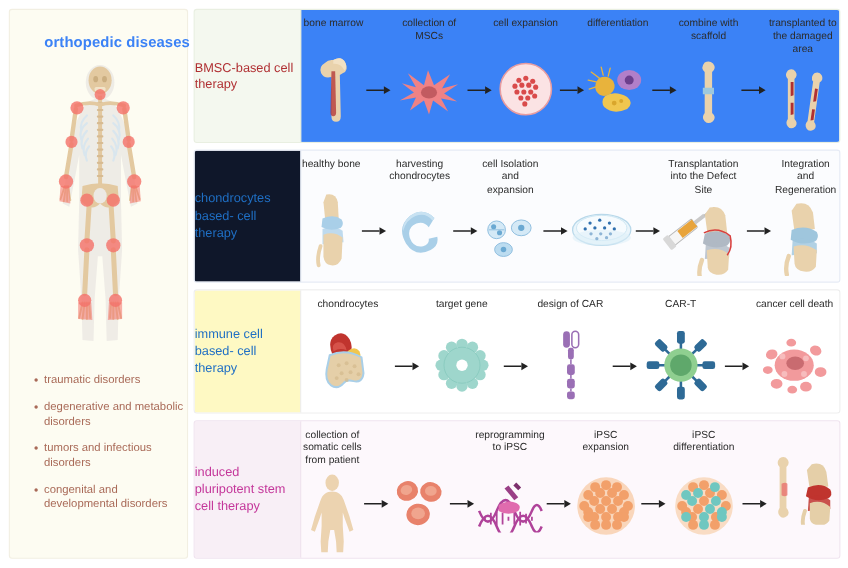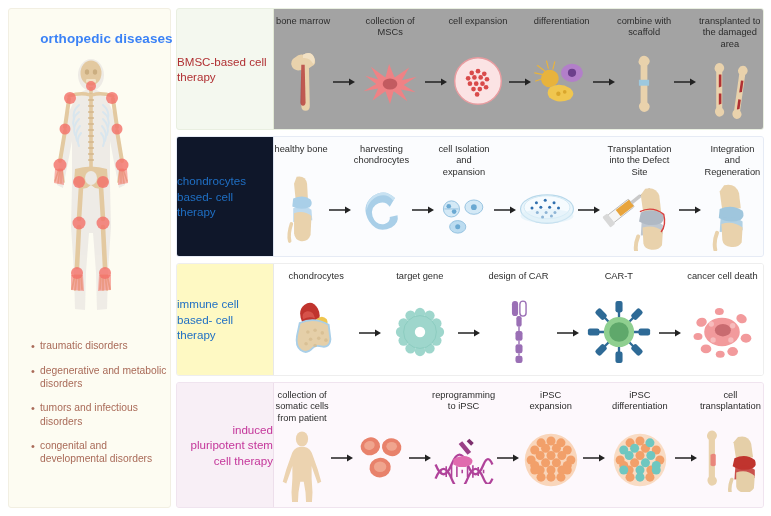--- a/index.html
+++ b/index.html
@@ -39,34 +39,34 @@
     flex:0 0 96px;display:flex;align-items:center;
     box-sizing:border-box;
     font-size:11.6px;line-height:1.33;
   }
   .row-divider{flex:0 0 1px;}
   .row-content{flex:1 1 auto;position:relative;box-sizing:border-box;}
 
   .row1{top:8px;height:122px;background:#f4f8ef;border:1px solid #e9efe1;}
   .row1 .row-label{color:#b03033;}
   .row1 .row-divider{background:#e2e9d6;}
-  .row1 .row-content{background:#a3a3a3;}
+  .row1 .row-content{background:#3b82f6;}
 
   .row2{top:136px;height:121px;background:#f2f5fb;border:1px solid #e6ebf5;}
   .row2 .row-label{color:#1f6fc4;background:#0f172a;}
   .row2 .row-divider{background:#dde4f0;}
   .row2 .row-content{background:#fbfcfe;}
 
   .row3{top:263px;height:113px;background:#fdfdfd;border:1px solid #eeeeee;}
   .row3 .row-label{color:#1f6fc4;background:#fef9c3;}
   .row3 .row-divider{background:#e8e8e8;}
   .row3 .row-content{background:#ffffff;}
 
   .row4{top:382px;height:126px;background:#faf2f8;border:1px solid #f0e4ef;}
-  .row4 .row-label{color:#c4369a;background:#f8eff6;text-align:right;}
+  .row4 .row-label{color:#c4369a;background:#f8eff6;}
   .row4 .row-divider{background:#eddfeb;}
   .row4 .row-content{background:#fdf8fc;}
 
   .steps{position:absolute;left:0;top:0;width:100%;height:100%;
          display:flex;align-items:stretch;}
   .step{position:relative;display:flex;flex-direction:column;align-items:center;}
   .step-label{
     font-size:9.3px;color:#2c2c2c;text-align:center;line-height:1.23;
     padding-top:7px;min-height:24px;box-sizing:border-box;
   }
@@ -834,21 +834,20 @@
           </div>
         </div>
         <div class="arrow">
           <svg width="24" height="10">
               <line x1="1" y1="5" x2="17" y2="5" stroke="#222" stroke-width="1.3"></line>
               <polygon points="17,1.5 23,5 17,8.5" fill="#222"></polygon>
             </svg>
         </div>
 
         <div class="step" style="width:88px">
-          <div class="step-label">cell transplantation</div>
           <div class="step-art">
             <svg viewBox="0 0 70 72" width="62" height="64">
               <g transform="translate(2,2)">
                 <path d="M9 2 q5 -3 8 1 q3 4 -1 8 l0 42 q4 4 1 8 q-5 4 -8 0 q-3 -4 0 -8 l0 -42 q-4 -4 0 -9 Z" fill="#e9d2ac"></path>
                 <path d="M11 28 q4 -2 6 0 l0 12 q-3 2 -6 0 Z" fill="#e8736f" opacity="0.8"></path>
               </g>
               <g transform="translate(32,8)">
                 <path d="M12 2 q12 -3 15 8 l2 15 l-19 3 l-3 -20 Z" fill="#e5cfa8"></path>
                 <path d="M8 26 q13 -6 23 2 q3 6 -2 9 q-12 5 -23 -2 Z" fill="#c0342e"></path>
                 <path d="M9 36 q12 -5 22 3 l0 9 l-23 2 Z" fill="#c0342e" opacity="0.85"></path>

